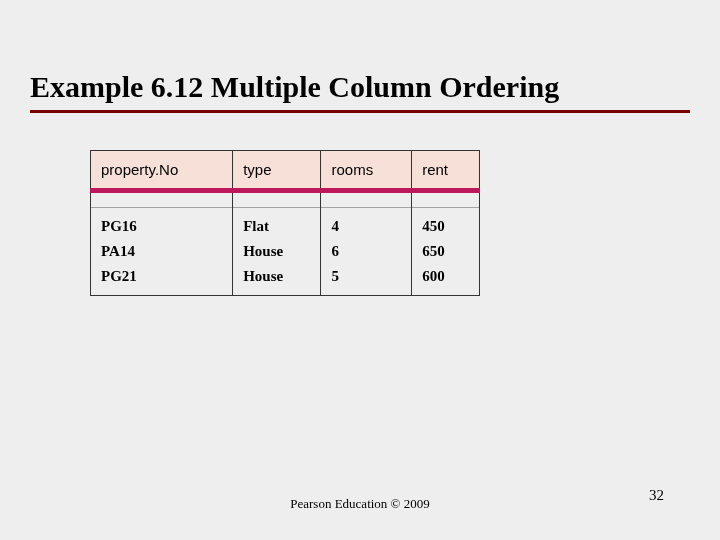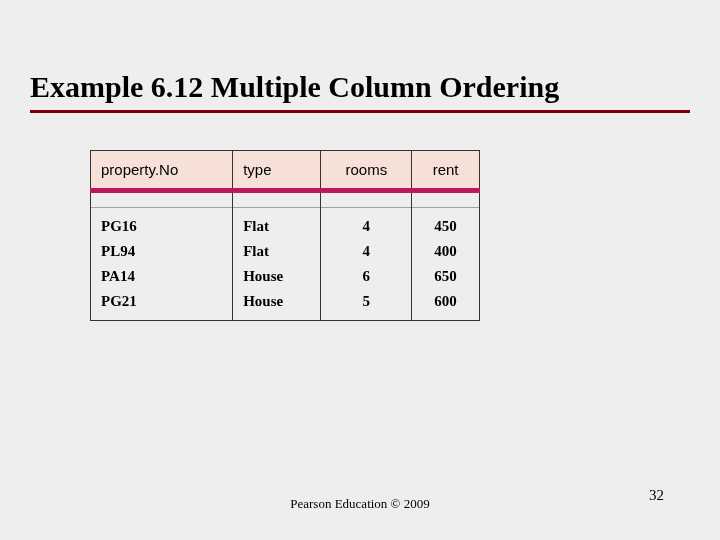--- a/index.html
+++ b/index.html
@@ -79,21 +79,21 @@
   }
   table.data tr.firstrow td {
     border-top: 1px solid #a3a3a3;
     padding-top: 10px;
   }
   table.data tr.lastrow td {
     border-bottom: 1px solid #333;
     padding-bottom: 10px;
   }
   table.data td.num, table.data th.num {
-    text-align: center;
+    text-align: left;
   }
   .spacer-row td {
     height: 6px;
     padding: 0 10px;
     border-left: 1px solid #333;
   }
   .spacer-row td:last-child {
     border-right: 1px solid #333;
   }
   .footer {
@@ -140,26 +140,20 @@
             <td></td>
             <td></td>
           </tr>
         <tr class="firstrow">
           <td>PG16</td>
           <td>Flat</td>
           <td class="num">4</td>
           <td class="num">450</td>
         </tr>
         <tr>
-          <td>PL94</td>
-          <td>Flat</td>
-          <td class="num">4</td>
-          <td class="num">400</td>
-        </tr>
-        <tr>
           <td>PA14</td>
           <td>House</td>
           <td class="num">6</td>
           <td class="num">650</td>
         </tr>
         <tr class="lastrow">
           <td>PG21</td>
           <td>House</td>
           <td class="num">5</td>
           <td class="num">600</td>

